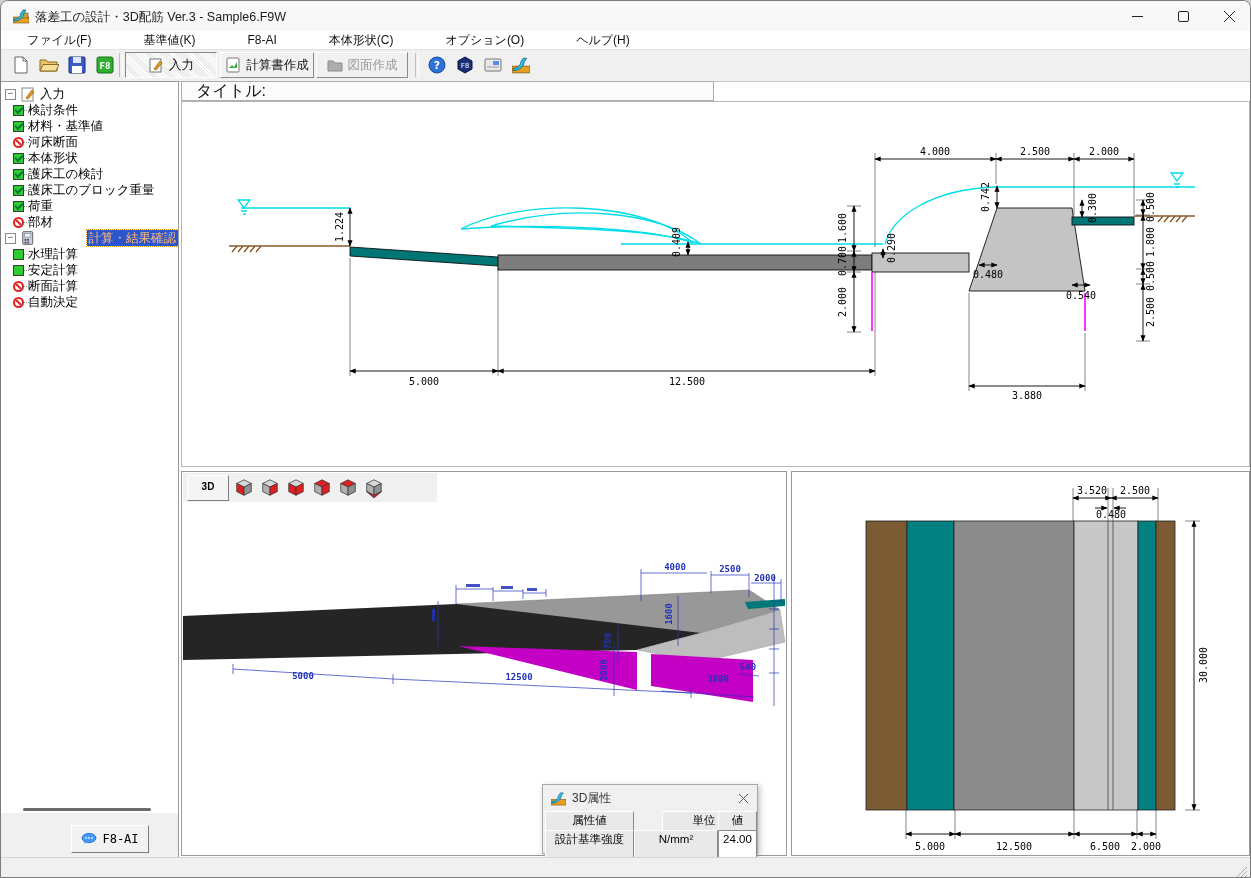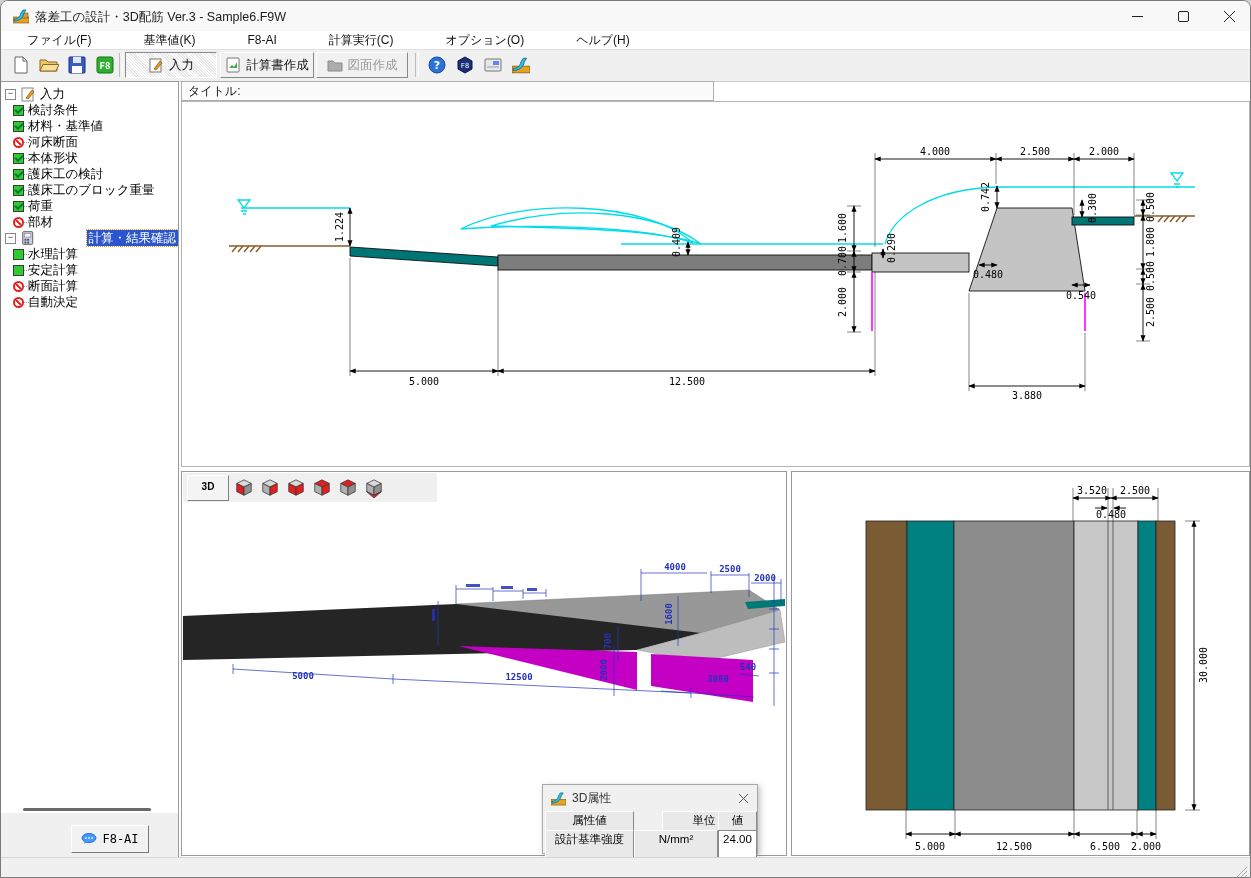--- a/index.html
+++ b/index.html
@@ -24,34 +24,34 @@
           background-image:repeating-linear-gradient(45deg,#ffffff 0 1px,#e7e7e7 1px 2px);}
   .bigbtn.disabled{color:#9a9a9a;}
   
   .treepanel{position:absolute;left:0;top:80px;width:178px;height:732px;background:#ffffff;border-right:1px solid #9a9a9a;
              border-top:1px solid #9a9a9a;box-sizing:border-box;padding-top:4px;overflow:hidden;}
   .trow{position:relative;height:16px;line-height:16px;font-size:12.5px;color:#000;display:flex;align-items:center;white-space:nowrap;}
   .trow.root{padding-left:4px;gap:4px;}
   .trow.child{padding-left:12px;gap:4px;}
   .trow.child::before{content:"";position:absolute;left:16px;top:8px;width:12px;border-top:1px dotted #999;}
   .expander{width:9px;height:9px;border:1px solid #888;background:#fff;font-size:9px;line-height:7px;text-align:center;color:#333;flex:0 0 auto;}
-  .sel{background:#2b55ce;color:#ffffff;outline:1px dotted #e09a00;padding:0 2px;margin-left:48px;}
+  .sel{background:#2b55ce;color:#fdba74;outline:1px dotted #e09a00;padding:0 2px;margin-left:48px;}
   .cb{width:11px;height:11px;box-sizing:border-box;flex:0 0 auto;position:relative;}
   .cb-checked,.cb-done{background:#2ecc2e;border:1px solid #3a3a3a;}
   .cb-checked::after{content:"";position:absolute;left:1px;top:1px;width:6px;height:3px;border-left:2px solid #073;border-bottom:2px solid #073;transform:rotate(-45deg);}
   .cb-blocked{border:2px solid #dd2222;border-radius:50%;background:#fff;overflow:hidden;}
   .cb-blocked::after{content:"";position:absolute;left:-2px;top:3px;width:12px;height:2px;background:#dd2222;transform:rotate(45deg);}
   .hthumb{position:absolute;left:22px;top:726px;width:128px;height:3px;background:#6a6a6a;border-radius:2px;}
   .leftbottom{position:absolute;left:0;top:812px;width:178px;height:44px;background:#f0f0f0;border-right:1px solid #9a9a9a;box-sizing:border-box;}
   .f8aibtn{position:absolute;left:70px;top:12px;width:76px;height:26px;background:#f2f2f2;border:1px solid;border-color:#ffffff #7a7a7a #7a7a7a #ffffff;
            display:flex;align-items:center;justify-content:center;gap:5px;font-family:"DejaVu Sans Mono",monospace;font-size:12px;}
   
   .hdrrow{position:absolute;left:180px;top:80px;width:1069px;height:20px;}
   .hdrcell{position:absolute;top:0;height:20px;background:#fbfbfb;border:1px solid #adadad;box-sizing:border-box;
-           font-size:12px;line-height:18px;padding-left:6px;color:#111;}
+           font-size:16px;line-height:18px;padding-left:14px;color:#111;}
   
   .canvasmain{position:absolute;left:180px;top:100px;width:1069px;height:366px;background:#ffffff;border:1px solid #b5b5b5;box-sizing:border-box;}
   .panel3d{position:absolute;left:180px;top:470px;width:606px;height:385px;background:#ffffff;border:1px solid #9a9a9a;box-sizing:border-box;}
   .panel3d .vtoolbar{position:absolute;left:1px;top:1px;height:29px;width:250px;background:#f0f0f0;display:flex;align-items:center;gap:3px;padding-left:4px;}
   .btn3d{width:40px;height:24px;background:#f4f4f4;border:1px solid;border-color:#ffffff #808080 #808080 #ffffff;
          font-size:10px;font-weight:bold;text-align:center;line-height:22px;}
   .cubebtn{width:23px;height:23px;display:flex;align-items:center;justify-content:center;}
   .panelplan{position:absolute;left:790px;top:470px;width:459px;height:385px;background:#ffffff;border:1px solid #9a9a9a;box-sizing:border-box;}
   svg{display:block;}
   .dim{font:10px "DejaVu Sans Mono",monospace;fill:#000;}
@@ -96,21 +96,21 @@
           <line x1="0" y1="0" x2="11" y2="11"></line>
           <line x1="11" y1="0" x2="0" y2="11"></line>
         </svg>
     </div>
   </div>
 
   <div class="menubar">
     <span class="menuitem">ファイル(F)</span>
     <span class="menuitem">基準値(K)</span>
     <span class="menuitem">F8-AI</span>
-    <span class="menuitem">計算実行(C)</span>
+    <span class="menuitem">本体形状(C)</span>
     <span class="menuitem">オプション(O)</span>
     <span class="menuitem">ヘルプ(H)</span>
   </div>
 
   <div class="toolbar">
     <div class="tbtn" style="left:8px;">
       <svg width="18" height="18" viewBox="0 0 18 18">
         <path d="M3,1 L11,1 L15,5 L15,17 L3,17 Z" fill="#ffffff" stroke="#666" stroke-width="1"></path>
         <path d="M11,1 L11,5 L15,5" fill="none" stroke="#666" stroke-width="1"></path>
       </svg>

